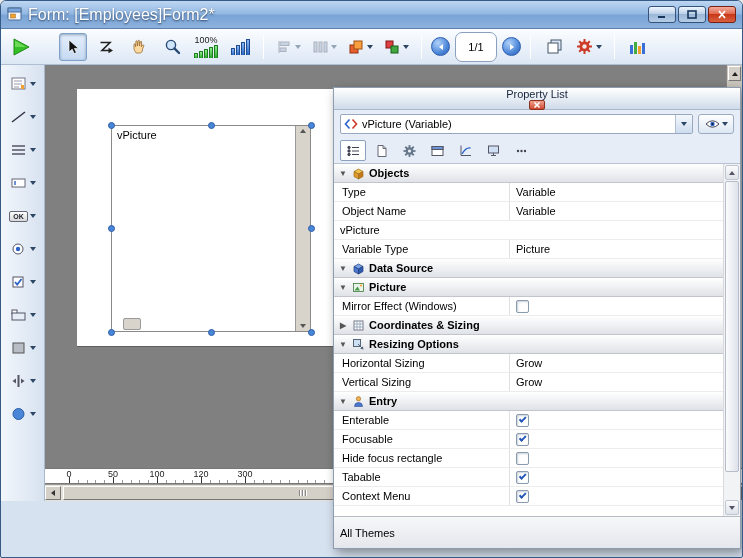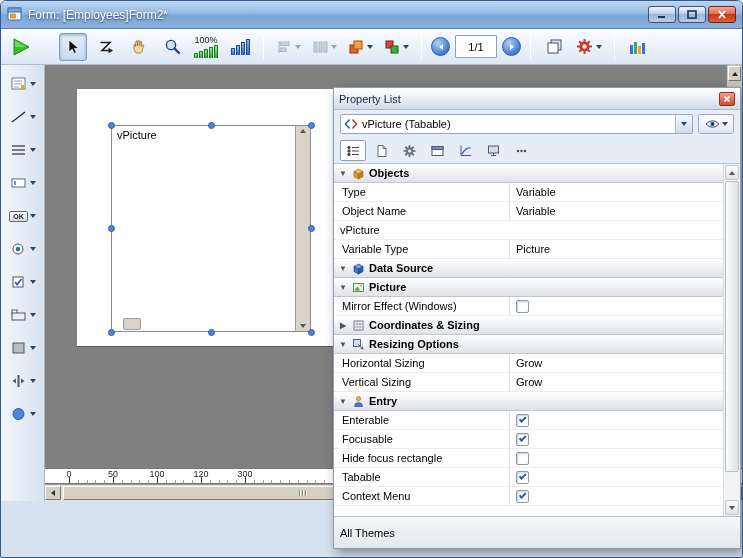--- a/index.html
+++ b/index.html
@@ -6,21 +6,21 @@
   body { font-family:"Liberation Sans", sans-serif; font-size:11px; background:#e8e8e8; }
   .stage { position:relative; width:743px; height:558px; overflow:hidden; }
 
   
   .window { position:absolute; inset:0; border:1px solid #365a86; border-radius:6px 6px 2px 2px;
             background:#d7e2f0; overflow:hidden; }
   .titlebar { position:absolute; left:0; top:0; right:0; height:28px;
               background:linear-gradient(#bdd6f2, #94b9e3 46%, #7aa4d6 54%, #8db1dc);
               display:flex; align-items:center; padding:0 6px; gap:6px;
               border-bottom:1px solid #5a80ae; }
-  .title-text { color:#fff; font-size:12px; text-shadow:0 1px 2px rgba(10,30,60,.8); }
+  .title-text { color:#fff; font-size:16px; text-shadow:0 1px 2px rgba(10,30,60,.8); }
   .win-buttons { margin-left:auto; display:flex; gap:2px; }
   .wbtn { width:28px; height:17px; border:1px solid #37537a; border-radius:3px;
           background:linear-gradient(#f0f6fc, #bcd0e8 45%, #9cb8d8 50%, #b4cce6);
           display:flex; align-items:center; justify-content:center; }
   .wbtn.close { background:linear-gradient(#f4ac9c, #e06a50 45%, #c83818 50%, #d86040); border-color:#7a2010; }
 
   
   .toolbar { position:absolute; left:0; top:28px; right:0; height:36px;
              background:linear-gradient(#fbfdff, #dce7f5); border-bottom:1px solid #aebfd4;
              display:flex; align-items:center; padding:0 6px; gap:5px; }
@@ -38,21 +38,21 @@
   .zoom-widget { display:flex; flex-direction:column; align-items:center; justify-content:center; padding:0 3px; }
   .zoom-label { font-size:9px; line-height:10px; color:#1a1a1a; }
   .bars { display:flex; align-items:flex-end; gap:1px; }
   .bars i { display:block; width:4px; border-radius:1px 1px 0 0; }
   .gbar { background:linear-gradient(#8ef08e, #28a828); border:1px solid #1e7a1e; border-bottom:none; }
   .bbar { background:linear-gradient(#8ab8f4, #2c68c8); border:1px solid #1e4a90; border-bottom:none; }
   .nav-circle { width:19px; height:19px; border-radius:50%; border:1px solid #2a5cb0;
                 background:radial-gradient(circle at 35% 30%, #b0d2fa, #4d87d8 60%, #2a5cb0);
                 display:flex; align-items:center; justify-content:center; }
   .nav-circle .tri-l { border-right-color:#fff; } .nav-circle .tri-r { border-left-color:#fff; }
-  .page-box { min-width:42px; height:23px; background:#fff; border:1px solid #8aa0bc; border-radius:1px;
+  .page-box { min-width:42px; height:30px; background:#fff; border:1px solid #8aa0bc; border-radius:7px;
               display:flex; align-items:center; justify-content:center; padding:8px 6px; }
 
   
   .left-toolbar { position:absolute; left:0; top:64px; width:44px; height:436px;
                   background:linear-gradient(to right, #f2f6fb, #d7e2f0);
                   border-right:1px solid #aab8cc; padding-top:6px; }
   .ltool { width:38px; height:26px; margin:0 auto 7px; display:flex; align-items:center;
            justify-content:center; gap:2px; border:1px solid transparent; border-radius:3px; }
   .ok-chip { font-size:7px; font-weight:bold; color:#223; background:linear-gradient(#fdfdfd,#d8d8d8);
              border:1px solid #667; border-radius:2px; padding:1px 3px; }
@@ -89,21 +89,21 @@
   .canvas-vscroll { position:absolute; right:0; top:0; bottom:33px; width:16px; background:#cac6be; border-left:1px solid #888; }
   .cv-btn { position:absolute; left:1px; right:1px; height:15px; background:#d4d0c8;
             border:1px solid; border-color:#fff #777 #777 #fff; display:flex; align-items:center; justify-content:center; }
   .cv-btn .tri-u { border-bottom-color:#222; }
 
   
   .plist { position:absolute; left:332px; top:86px; width:408px; height:462px; background:#e6edf6;
            border:1px solid #8e9cb0; box-shadow:3px 4px 10px rgba(0,0,0,.4);
            display:flex; flex-direction:column; z-index:10; }
   .pl-titlebar { height:22px; background:linear-gradient(#ffffff, #cfdbe9); border-bottom:1px solid #aab8cc;
-                 display:flex; align-items:center; justify-content:space-between; padding:0 5px; }
+                 display:flex; align-items:center; justify-content:space-between; padding:0 5px;flex-direction:column; }
   .pl-title { color:#16243c; }
   .pl-close { width:16px; height:14px; border:1px solid #8e3020; border-radius:2px;
               background:linear-gradient(#f2a18f, #cf4a30); display:flex; align-items:center; justify-content:center; }
   .pl-combo-row { height:28px; display:flex; align-items:center; gap:5px; padding:0 6px; }
   .pl-combo { flex:1; height:20px; background:#fff; border:1px solid #98a8c0; border-radius:2px;
               display:flex; align-items:center; gap:4px; padding-left:3px; overflow:hidden; }
   .combo-btn { margin-left:auto; width:17px; height:100%; background:linear-gradient(#f4f8fc, #cddcee);
                border-left:1px solid #b0bed2; display:flex; align-items:center; justify-content:center; }
   .pl-eye { width:36px; height:20px; border:1px solid #9cacc2; border-radius:3px;
             background:linear-gradient(#fdfeff, #dde7f2); display:flex; align-items:center; justify-content:center; gap:2px; }
@@ -426,21 +426,21 @@
             </svg>
           </div>
     </div>
 
     <div class="pl-combo-row">
       <div class="pl-combo">
         <svg width="14" height="12">
               <path d="M5.5 1.5 L1.5 6 L5.5 10.5" stroke="#2a62c8" stroke-width="1.6" fill="none"></path>
               <path d="M8.5 1.5 L12.5 6 L8.5 10.5" stroke="#cc3a28" stroke-width="1.6" fill="none"></path>
             </svg>
-        <span>vPicture (Tabable)</span>
+        <span>vPicture (Variable)</span>
         <div class="combo-btn">
               <span class="tri tri-d"></span>
             </div>
       </div>
       <div class="pl-eye">
             <svg width="15" height="10">
               <path d="M1 5 Q7.5 -1.5 14 5 Q7.5 11.5 1 5 Z" fill="#fff" stroke="#445"></path>
               <circle cx="7.5" cy="5" r="2.2" fill="#2a62c8"></circle>
               <circle cx="7.5" cy="5" r="1" fill="#123"></circle>
             </svg>

